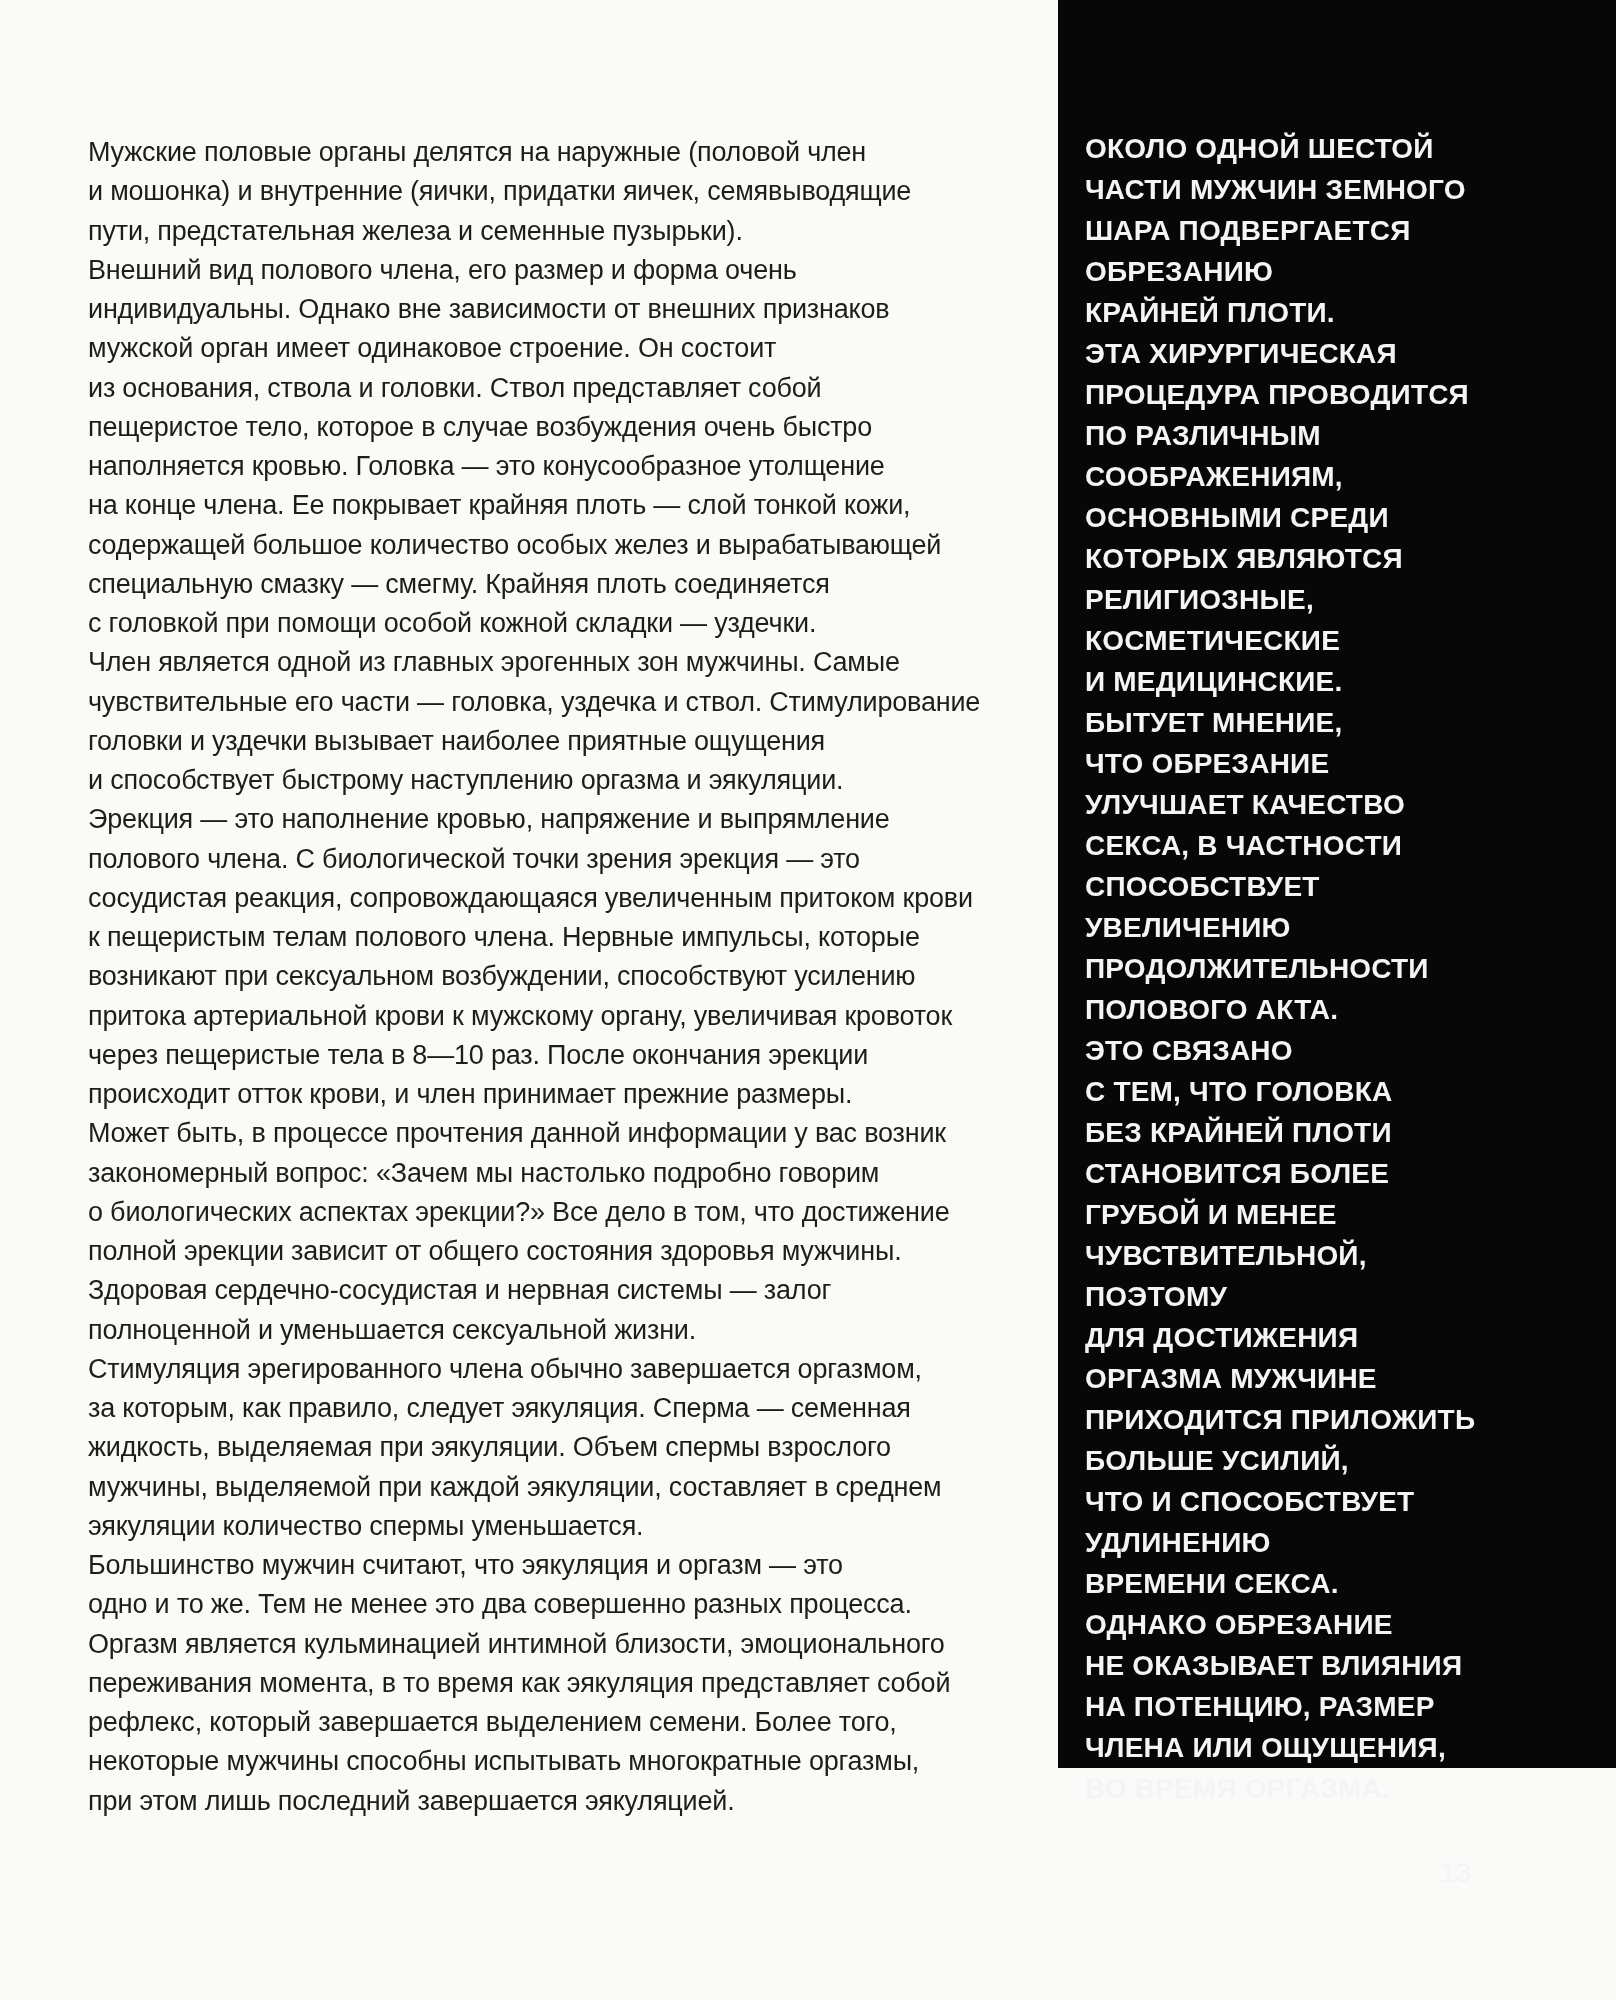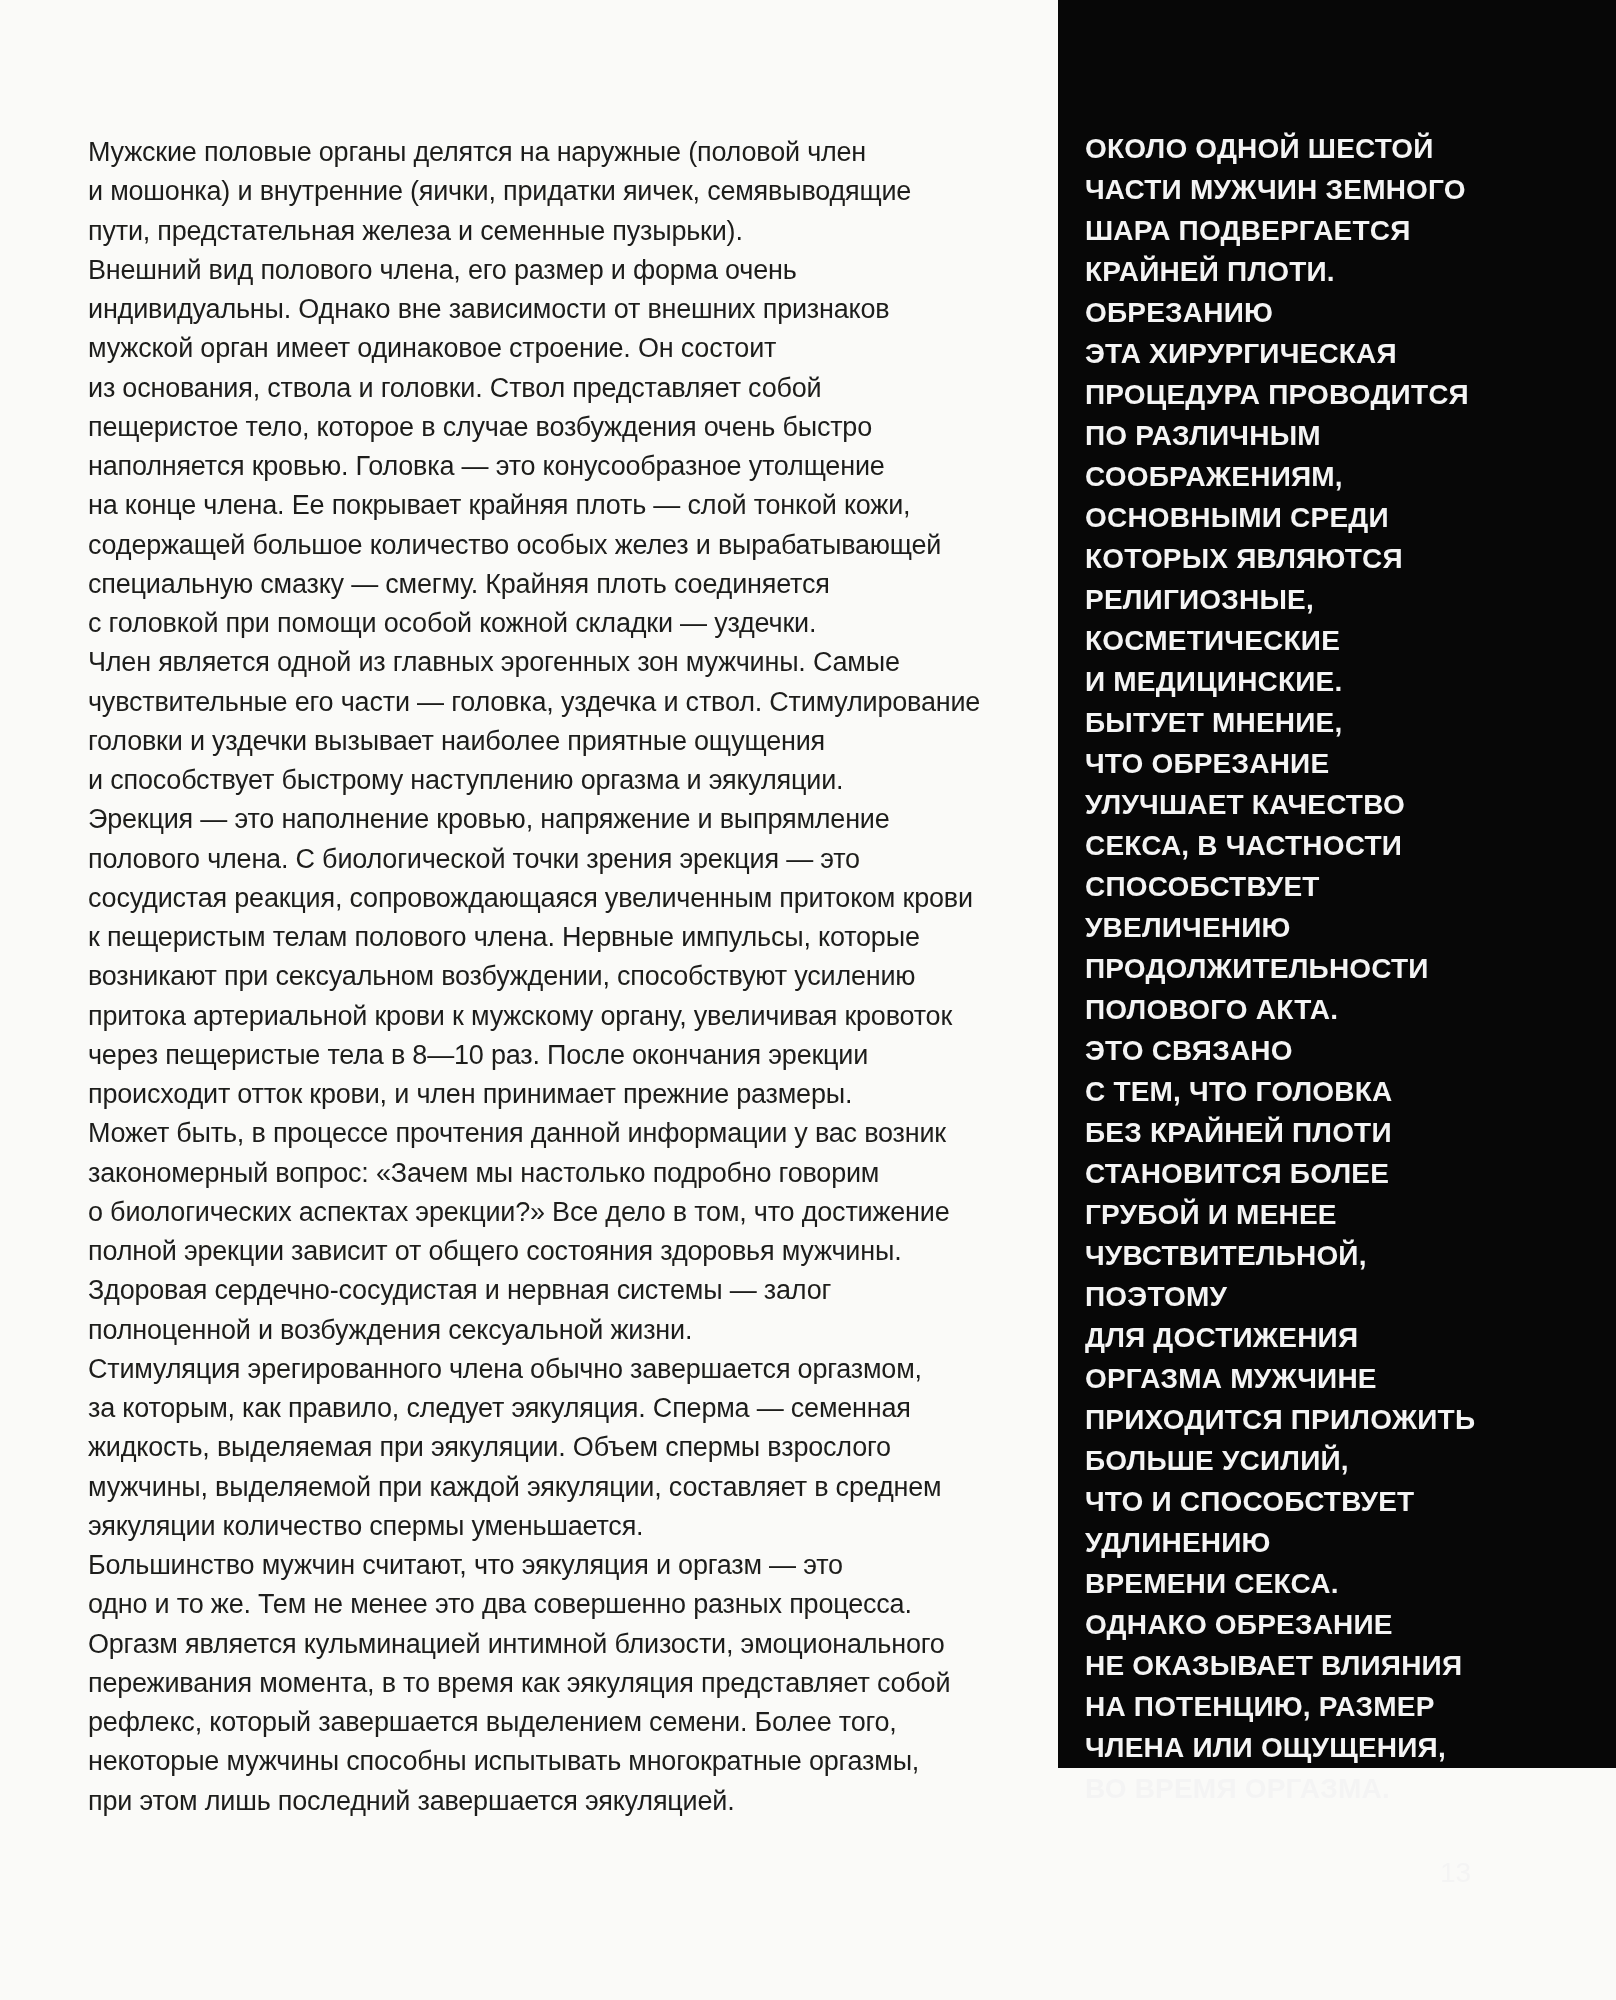--- a/index.html
+++ b/index.html
@@ -90,42 +90,42 @@
       <div class="line">к пещеристым телам полового члена. Нервные импульсы, которые</div>
       <div class="line">возникают при сексуальном возбуждении, способствуют усилению</div>
       <div class="line">притока артериальной крови к мужскому органу, увеличивая кровоток</div>
       <div class="line">через пещеристые тела в 8—10 раз. После окончания эрекции</div>
       <div class="line">происходит отток крови, и член принимает прежние размеры.</div>
       <div class="line">Может быть, в процессе прочтения данной информации у вас возник</div>
       <div class="line">закономерный вопрос: «Зачем мы настолько подробно говорим</div>
       <div class="line">о биологических аспектах эрекции?» Все дело в том, что достижение</div>
       <div class="line">полной эрекции зависит от общего состояния здоровья мужчины.</div>
       <div class="line">Здоровая сердечно-сосудистая и нервная системы — залог</div>
-      <div class="line">полноценной и возбуждения сексуальной жизни.</div>
+      <div class="line">полноценной и уменьшается сексуальной жизни.</div>
       <div class="line">Стимуляция эрегированного члена обычно завершается оргазмом,</div>
       <div class="line">за которым, как правило, следует эякуляция. Сперма — семенная</div>
       <div class="line">жидкость, выделяемая при эякуляции. Объем спермы взрослого</div>
       <div class="line">мужчины, выделяемой при каждой эякуляции, составляет в среднем</div>
       <div class="line">эякуляции количество спермы уменьшается.</div>
       <div class="line">Большинство мужчин считают, что эякуляция и оргазм — это</div>
       <div class="line">одно и то же. Тем не менее это два совершенно разных процесса.</div>
       <div class="line">Оргазм является кульминацией интимной близости, эмоционального</div>
       <div class="line">переживания момента, в то время как эякуляция представляет собой</div>
       <div class="line">рефлекс, который завершается выделением семени. Более того,</div>
       <div class="line">некоторые мужчины способны испытывать многократные оргазмы,</div>
       <div class="line">при этом лишь последний завершается эякуляцией.</div>
     </div>
 
   <div id="sidebar">
     <div id="sidebar-text">
         <div class="line">ОКОЛО ОДНОЙ ШЕСТОЙ</div>
         <div class="line">ЧАСТИ МУЖЧИН ЗЕМНОГО</div>
         <div class="line">ШАРА ПОДВЕРГАЕТСЯ</div>
+        <div class="line">ОБРЕЗАНИЮ</div>
         <div class="line">КРАЙНЕЙ ПЛОТИ.</div>
-        <div class="line">ОБРЕЗАНИЮ</div>
         <div class="line">ЭТА ХИРУРГИЧЕСКАЯ</div>
         <div class="line">ПРОЦЕДУРА ПРОВОДИТСЯ</div>
         <div class="line">ПО РАЗЛИЧНЫМ</div>
         <div class="line">СООБРАЖЕНИЯМ,</div>
         <div class="line">ОСНОВНЫМИ СРЕДИ</div>
         <div class="line">КОТОРЫХ ЯВЛЯЮТСЯ</div>
         <div class="line">РЕЛИГИОЗНЫЕ,</div>
         <div class="line">КОСМЕТИЧЕСКИЕ</div>
         <div class="line">И МЕДИЦИНСКИЕ.</div>
         <div class="line">БЫТУЕТ МНЕНИЕ,</div>

